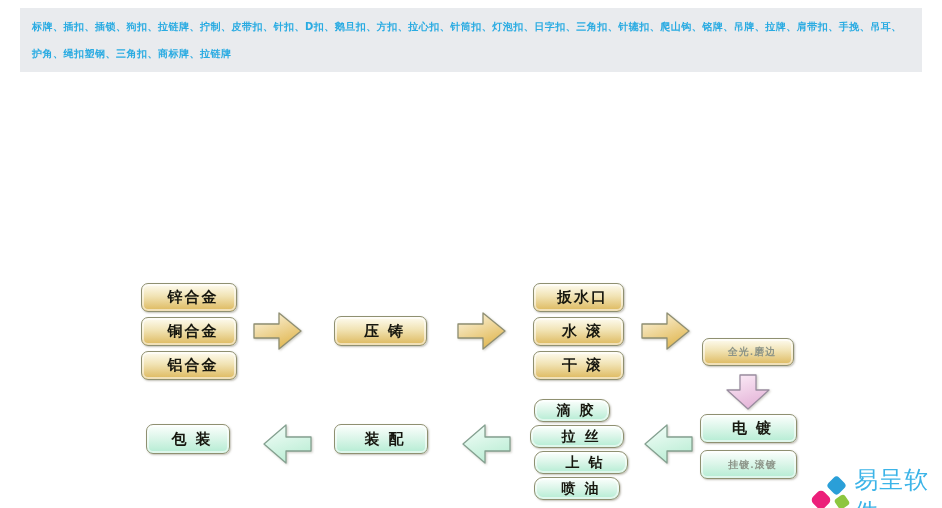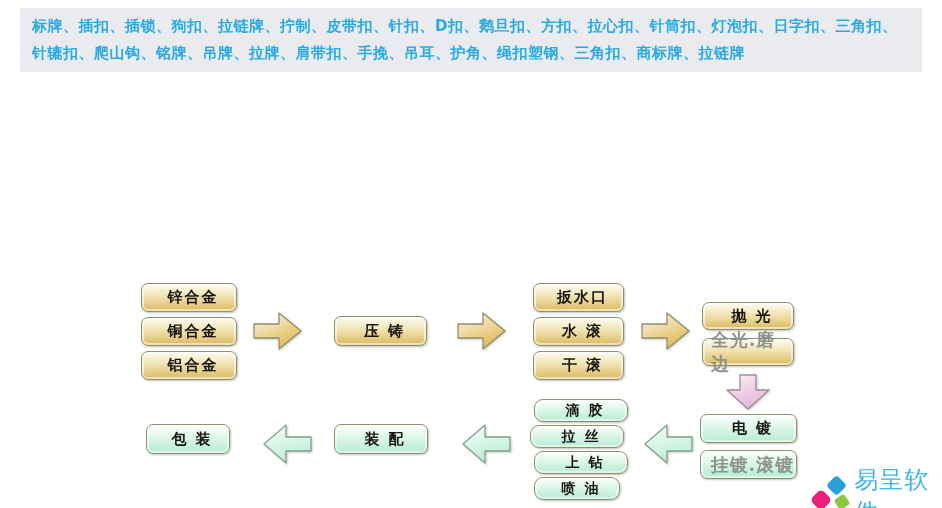--- a/index.html
+++ b/index.html
@@ -9,42 +9,42 @@
     position:relative; width:942px; height:508px; background:#ffffff;
     overflow:hidden;
   }
 
   
   .product-bar {
     position:absolute; left:20px; top:8px; width:902px; height:64px;
     background:#e9ebee; padding:5px 12px;
   }
   .product-bar .bar-text {
-    color:#29abe2; font-weight:bold; font-size:15px; line-height:27px;
+    color:#29abe2; font-weight:bold; font-size:10px; line-height:27px;
     letter-spacing:0.5px;
   }
 
   
   .section-heading {
     position:absolute; left:28px; top:114px;
     color:#e4564e; font-weight:bold; font-size:15.5px; letter-spacing:1px;
   }
 
   
   .node {
     position:absolute; display:flex; align-items:center; justify-content:center;
     border:1px solid #8f9071; border-radius:7px;
     font-family:"DejaVu Serif","Liberation Serif",serif;
     font-weight:bold; color:#17170f; font-size:15px; letter-spacing:2px;
     box-shadow: inset 0 0 0 2px rgba(255,255,255,.55), 1px 1px 2px rgba(80,75,50,.35);
     padding-left: 8px;
   }
   .gold { background:linear-gradient(180deg,#fefcf1 0%,#f1e3b4 45%,#ddb85c 100%); }
   .mint { background:linear-gradient(180deg,#fcfffd 0%,#ddf6ea 45%,#b4ecd3 100%); }
-  .sub  { color:#8c9488; font-size:18px; letter-spacing:1px; }
+  .sub  { color:#8c9488; font-size:10px; letter-spacing:1px; }
   .small { font-size:14px; border-radius:9px; }
 
   .arrow { position:absolute; filter:drop-shadow(1px 1px 1px rgba(90,85,60,.3)); }
 
   
   .logo { position:absolute; left:810px; top:464px; display:flex; align-items:center; text-decoration:none; cursor:pointer; }
   .logo-icon { position:relative; width:46px; height:42px; display:inline-block; }
   .diamond { position:absolute; display:block; }
   .d-blue    { width:15px; height:15px; left:19px; top:3px;  background:#2a9fd8; border-radius:4px; transform:rotate(45deg); }
   .d-magenta { width:16px; height:16px; left:3px;  top:17px; background:#ec1f7a; border-radius:5px; transform:rotate(45deg); }
@@ -93,35 +93,34 @@
   </svg>
 
   <div class="node gold" style="left:533px;top:283px;width:91px;height:29px">扳水口</div>
   <div class="node gold" style="left:533px;top:317px;width:91px;height:29px">水 滚</div>
   <div class="node gold" style="left:533px;top:351px;width:91px;height:29px">干 滚</div>
 
   <svg class="arrow" style="left:641px;top:311px" width="50" height="40" viewBox="0 0 50 40">
     <path d="M1 13 H26 V2 L48 20 L26 38 V27 H1 Z" fill="url(#gGold)" stroke="#8e8e72" stroke-width="1.3" stroke-linejoin="round"></path>
   </svg>
 
-  <div class="node gold" style="left:702px;top:302px;width:92px;height:28px">抛 光</div>
   <div class="node gold sub" style="left:702px;top:338px;width:92px;height:28px">全光.磨边</div>
 
   <svg class="arrow" style="left:725px;top:374px" width="46" height="36" viewBox="0 0 46 36">
     <path d="M15 1 H31 V16 H44 L23 35 L2 16 H15 Z" fill="url(#gPink)" stroke="#9a8da0" stroke-width="1.3" stroke-linejoin="round"></path>
   </svg>
 
   <div class="node mint" style="left:700px;top:414px;width:97px;height:29px">电 镀</div>
   <div class="node mint sub" style="left:700px;top:450px;width:97px;height:29px">挂镀.滚镀</div>
 
   <svg class="arrow" style="left:643px;top:423px" width="50" height="42" viewBox="0 0 50 42">
     <path d="M49 14 H24 V2 L2 21 L24 40 V28 H49 Z" fill="url(#gMint)" stroke="#84a090" stroke-width="1.3" stroke-linejoin="round"></path>
   </svg>
 
-  <div class="node mint small" style="left:534px;top:399px;width:94px;height:23px">滴 胶</div>
+  <div class="node mint small" style="left:534px;top:399px;width:76px;height:23px">滴 胶</div>
   <div class="node mint small" style="left:530px;top:425px;width:94px;height:23px">拉 丝</div>
   <div class="node mint small" style="left:534px;top:451px;width:94px;height:23px">上 钻</div>
   <div class="node mint small" style="left:534px;top:477px;width:86px;height:23px">喷 油</div>
 
   <svg class="arrow" style="left:461px;top:423px" width="50" height="42" viewBox="0 0 50 42">
     <path d="M49 14 H24 V2 L2 21 L24 40 V28 H49 Z" fill="url(#gMint)" stroke="#84a090" stroke-width="1.3" stroke-linejoin="round"></path>
   </svg>
 
   <div class="node mint" style="left:334px;top:424px;width:94px;height:30px">装 配</div>
 

